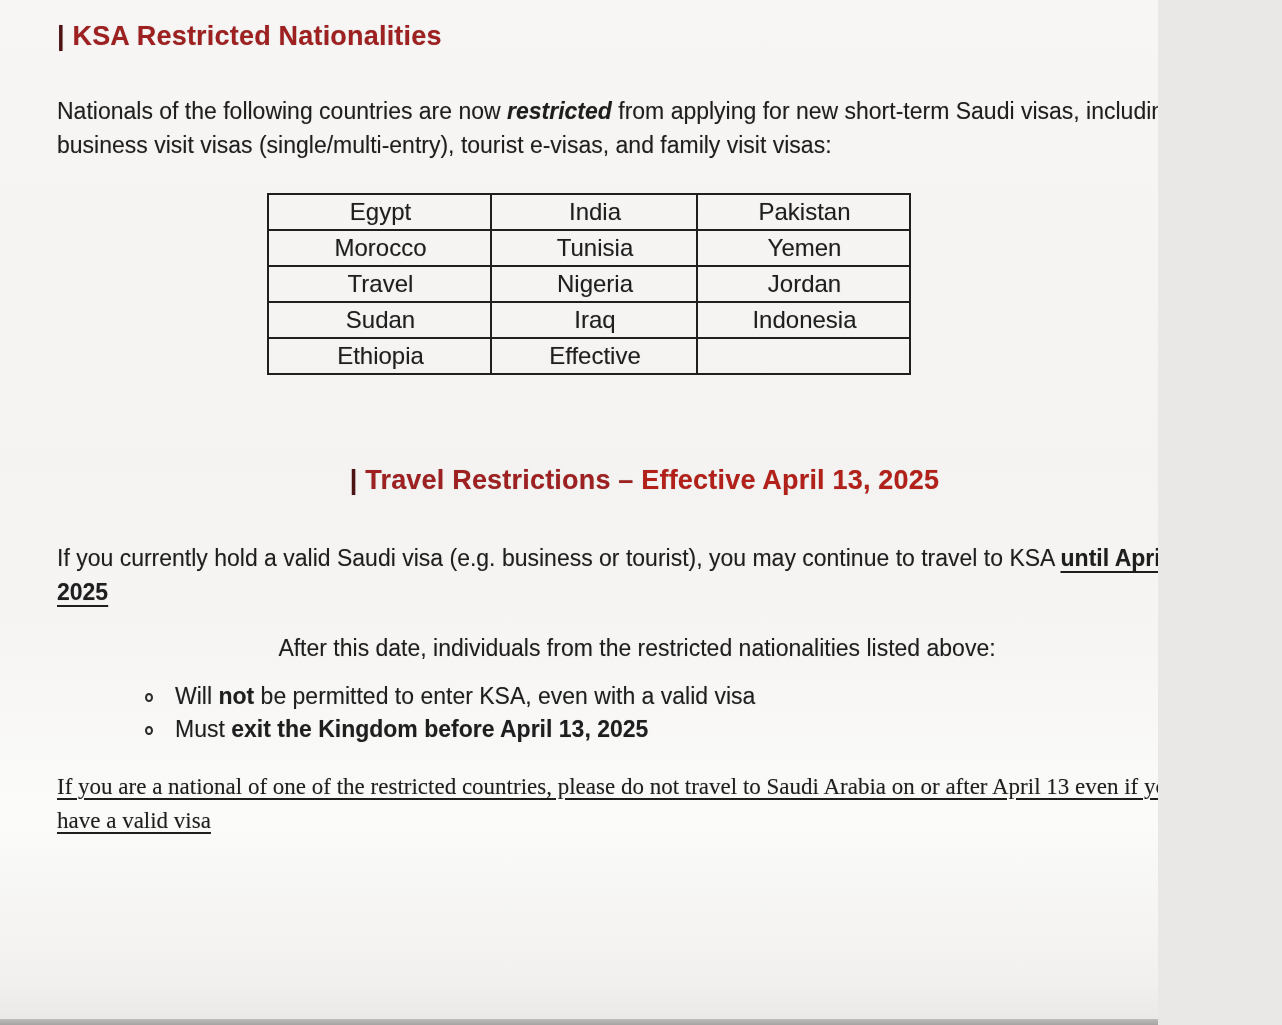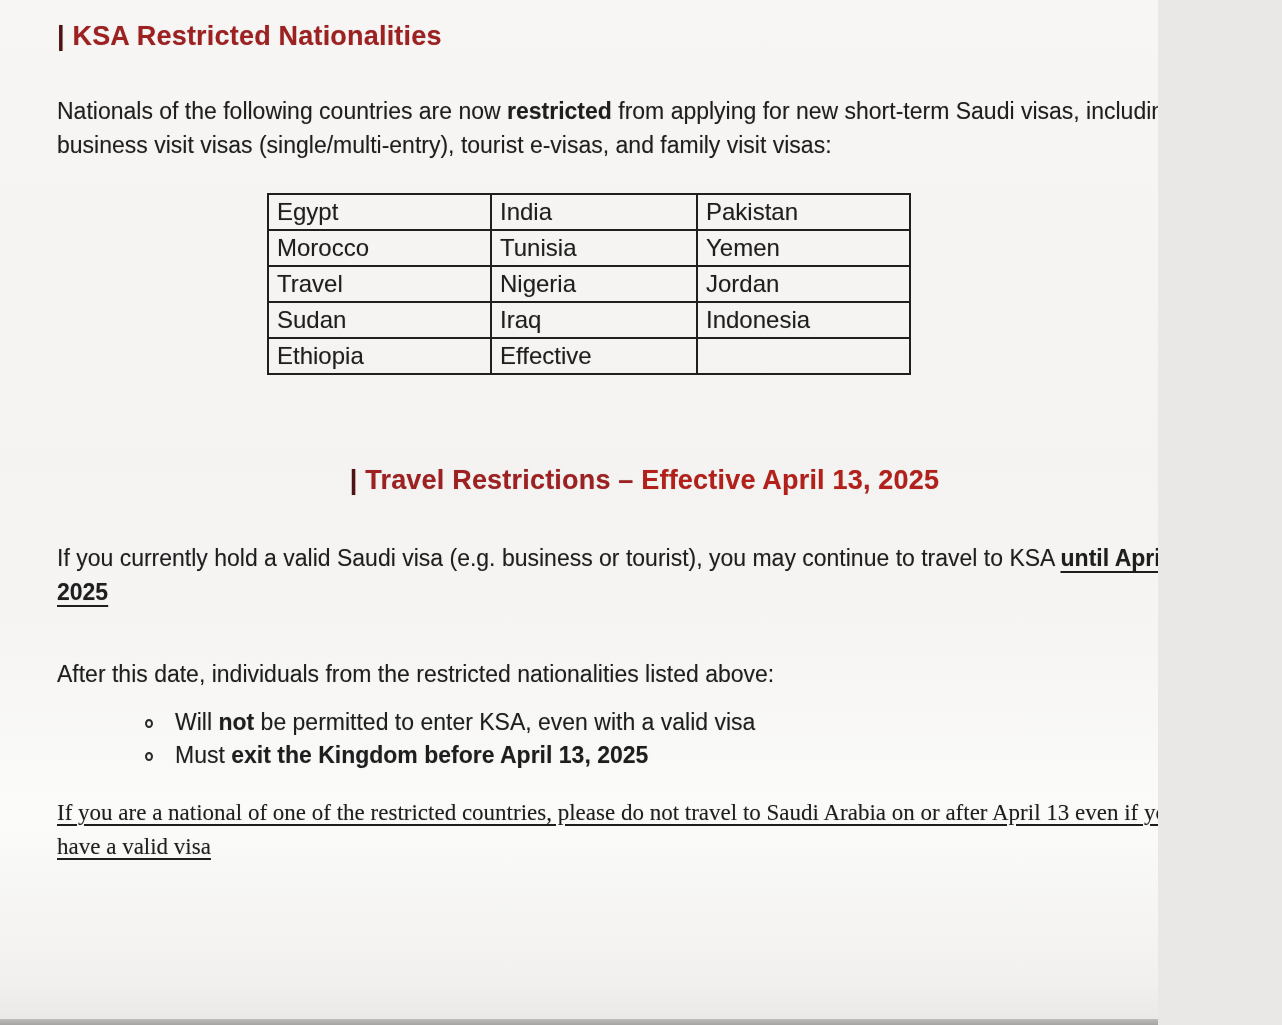--- a/index.html
+++ b/index.html
@@ -19,25 +19,25 @@
   .content { position: absolute; left: 57px; top: 0; width: 1175px; }
 
   .heading { margin: 0; font-size: 27px; line-height: 30px; font-weight: 700; letter-spacing: 0.2px; }
   .h-pipe  { color: #4d1212; }
   .h-red   { color: #9e2021; }
   .h-red2  { color: #b32019; }
   #heading-restricted { margin-top: 21px; }
   #heading-travel     { margin-top: 90px; text-align: center; }
 
   .para { margin: 0; font-size: 23px; line-height: 34px; }
-  .para b { font-weight: 700; }
+  .para b { font-weight: 700; font-style: italic; }
 
   #para-intro   { margin-top: 43px; max-width: 1175px; }
   #para-current { margin-top: 46px; max-width: 1155px; }
-  #para-after   { margin-top: 48px; max-width: 1160px; }
+  #para-after   { margin-top: 22px; max-width: 1160px; text-align: center; }
   #para-note    { margin-top: 28px; max-width: 1170px; }
   #para-warning { margin-top: 24px; max-width: 1165px; font-family: Liberation Serif, serif; }
 
   .u {
     text-decoration: underline;
     text-underline-offset: 4px;
     text-decoration-thickness: 2px;
   }
   .bu {
     font-weight: 700;
@@ -53,20 +53,21 @@
     width: 642px;
   }
   table.countries td {
     border: 2px solid #1f1f1f;
     font-size: 24px;
     line-height: 28px;
     height: 36px;
     padding: 2px 6px 2px 8px;
     overflow: hidden;
     white-space: nowrap;
+    text-align: center;
   }
   col.c1 { width: 223px; } col.c2 { width: 206px; } col.c3 { width: 213px; }
 
   ul.bullets { list-style: none; margin: 15px 0 0 0; padding: 0 0 0 88px; }
   ul.bullets li { font-size: 23px; line-height: 33px; }
   .bullet-dot {
     display: inline-block; width: 8px; height: 9px;
     border: 2px solid #2b2b2b; border-radius: 50%;
     margin-right: 22px; vertical-align: 2px;
   }

